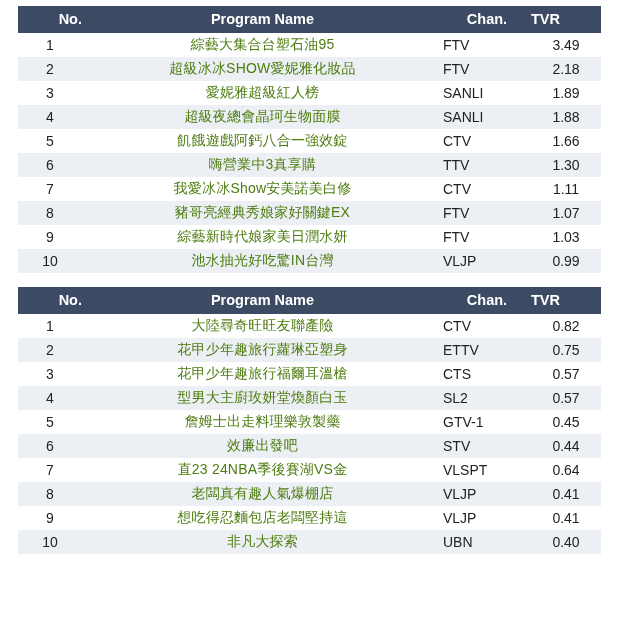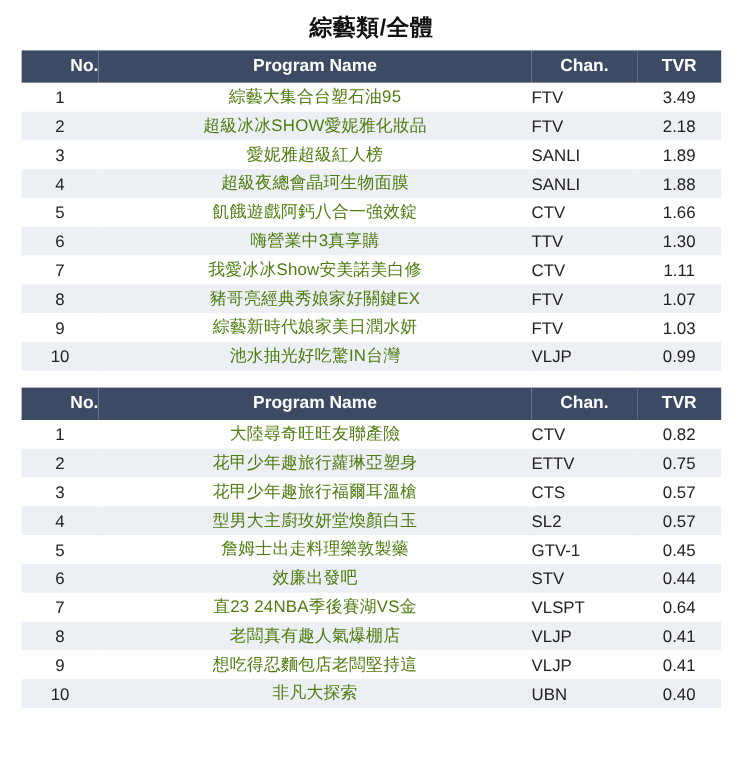--- a/index.html
+++ b/index.html
@@ -36,133 +36,132 @@
     background: #3d4a63;
     color: #ffffff;
     font-size: 14.5px;
     font-weight: bold;
     padding: 5px 0 6px 0;
     border: none;
   }
   table.rank th.c-no { width: 48px; text-align: right; padding-left: 16px; }
   table.rank th.c-name { text-align: center; }
   table.rank th.c-chan { width: 88px; }
-  table.rank th.c-tvr { width: 70px; text-align: center; }
+  table.rank th.c-tvr { width: 70px; text-align: left; }
 
   table.rank td {
     font-size: 14px;
     padding: 3px 0 3px 0;
     border: none;
   }
   table.rank tr.odd td { background: #ffffff; }
   table.rank tr.even td { background: #eceff3; }
 
   td.c-no { width: 48px; text-align: center; color: #222; }
   td.c-name { text-align: center; color: #4d7c0f; letter-spacing: 0.2px; }
   td.c-chan { width: 88px; color: #222; }
   td.c-tvr { width: 70px; text-align: center; color: #222; margin-top: 48px; }
 
   .spacer { height: 14px; }
 </style>
 </head>
 <body>
 
 <div class="page">
-
-  <div class="section">
-    <div class="section-title">綜藝類/全體</div>
-    <table class="rank">
-      <thead>
-        <tr>
-          <th class="c-no">No.</th>
-          <th class="c-name">Program Name</th>
-          <th class="c-chan">Chan.</th>
-          <th class="c-tvr">TVR</th>
-        </tr>
-      </thead>
-      <tbody>
-        <tr class="odd">
-          <td class="c-no">1</td>
-          <td class="c-name">綜藝大集合台塑石油95</td>
-          <td class="c-chan">FTV</td>
-          <td class="c-tvr">3.49</td>
-        </tr>
-        <tr class="even">
-          <td class="c-no">2</td>
-          <td class="c-name">超級冰冰SHOW愛妮雅化妝品</td>
-          <td class="c-chan">FTV</td>
-          <td class="c-tvr">2.18</td>
-        </tr>
-        <tr class="odd">
-          <td class="c-no">3</td>
-          <td class="c-name">愛妮雅超級紅人榜</td>
-          <td class="c-chan">SANLI</td>
-          <td class="c-tvr">1.89</td>
-        </tr>
-        <tr class="even">
-          <td class="c-no">4</td>
-          <td class="c-name">超級夜總會晶珂生物面膜</td>
-          <td class="c-chan">SANLI</td>
-          <td class="c-tvr">1.88</td>
-        </tr>
-        <tr class="odd">
-          <td class="c-no">5</td>
-          <td class="c-name">飢餓遊戲阿鈣八合一強效錠</td>
-          <td class="c-chan">CTV</td>
-          <td class="c-tvr">1.66</td>
-        </tr>
-        <tr class="even">
-          <td class="c-no">6</td>
-          <td class="c-name">嗨營業中3真享購</td>
-          <td class="c-chan">TTV</td>
-          <td class="c-tvr">1.30</td>
-        </tr>
-        <tr class="odd">
-          <td class="c-no">7</td>
-          <td class="c-name">我愛冰冰Show安美諾美白修</td>
-          <td class="c-chan">CTV</td>
-          <td class="c-tvr">1.11</td>
-        </tr>
-        <tr class="even">
-          <td class="c-no">8</td>
-          <td class="c-name">豬哥亮經典秀娘家好關鍵EX</td>
-          <td class="c-chan">FTV</td>
-          <td class="c-tvr">1.07</td>
-        </tr>
-        <tr class="odd">
-          <td class="c-no">9</td>
-          <td class="c-name">綜藝新時代娘家美日潤水妍</td>
-          <td class="c-chan">FTV</td>
-          <td class="c-tvr">1.03</td>
-        </tr>
-        <tr class="even">
-          <td class="c-no">10</td>
-          <td class="c-name">池水抽光好吃驚IN台灣</td>
-          <td class="c-chan">VLJP</td>
-          <td class="c-tvr">0.99</td>
-        </tr>
-      </tbody>
-    </table>
-  </div>
-
-  <div class="spacer"></div>
 
   <div class="section">
     <table class="rank">
       <thead>
         <tr>
           <th class="c-no">No.</th>
           <th class="c-name">Program Name</th>
           <th class="c-chan">Chan.</th>
           <th class="c-tvr">TVR</th>
         </tr>
       </thead>
       <tbody>
         <tr class="odd">
           <td class="c-no">1</td>
+          <td class="c-name">綜藝大集合台塑石油95</td>
+          <td class="c-chan">FTV</td>
+          <td class="c-tvr">3.49</td>
+        </tr>
+        <tr class="even">
+          <td class="c-no">2</td>
+          <td class="c-name">超級冰冰SHOW愛妮雅化妝品</td>
+          <td class="c-chan">FTV</td>
+          <td class="c-tvr">2.18</td>
+        </tr>
+        <tr class="odd">
+          <td class="c-no">3</td>
+          <td class="c-name">愛妮雅超級紅人榜</td>
+          <td class="c-chan">SANLI</td>
+          <td class="c-tvr">1.89</td>
+        </tr>
+        <tr class="even">
+          <td class="c-no">4</td>
+          <td class="c-name">超級夜總會晶珂生物面膜</td>
+          <td class="c-chan">SANLI</td>
+          <td class="c-tvr">1.88</td>
+        </tr>
+        <tr class="odd">
+          <td class="c-no">5</td>
+          <td class="c-name">飢餓遊戲阿鈣八合一強效錠</td>
+          <td class="c-chan">CTV</td>
+          <td class="c-tvr">1.66</td>
+        </tr>
+        <tr class="even">
+          <td class="c-no">6</td>
+          <td class="c-name">嗨營業中3真享購</td>
+          <td class="c-chan">TTV</td>
+          <td class="c-tvr">1.30</td>
+        </tr>
+        <tr class="odd">
+          <td class="c-no">7</td>
+          <td class="c-name">我愛冰冰Show安美諾美白修</td>
+          <td class="c-chan">CTV</td>
+          <td class="c-tvr">1.11</td>
+        </tr>
+        <tr class="even">
+          <td class="c-no">8</td>
+          <td class="c-name">豬哥亮經典秀娘家好關鍵EX</td>
+          <td class="c-chan">FTV</td>
+          <td class="c-tvr">1.07</td>
+        </tr>
+        <tr class="odd">
+          <td class="c-no">9</td>
+          <td class="c-name">綜藝新時代娘家美日潤水妍</td>
+          <td class="c-chan">FTV</td>
+          <td class="c-tvr">1.03</td>
+        </tr>
+        <tr class="even">
+          <td class="c-no">10</td>
+          <td class="c-name">池水抽光好吃驚IN台灣</td>
+          <td class="c-chan">VLJP</td>
+          <td class="c-tvr">0.99</td>
+        </tr>
+      </tbody>
+    </table>
+  </div>
+
+  <div class="spacer"></div>
+
+  <div class="section">
+    <table class="rank">
+      <thead>
+        <tr>
+          <th class="c-no">No.</th>
+          <th class="c-name">Program Name</th>
+          <th class="c-chan">Chan.</th>
+          <th class="c-tvr">TVR</th>
+        </tr>
+      </thead>
+      <tbody>
+        <tr class="odd">
+          <td class="c-no">1</td>
           <td class="c-name">大陸尋奇旺旺友聯產險</td>
           <td class="c-chan">CTV</td>
           <td class="c-tvr">0.82</td>
         </tr>
         <tr class="even">
           <td class="c-no">2</td>
           <td class="c-name">花甲少年趣旅行蘿琳亞塑身</td>
           <td class="c-chan">ETTV</td>
           <td class="c-tvr">0.75</td>
         </tr>

